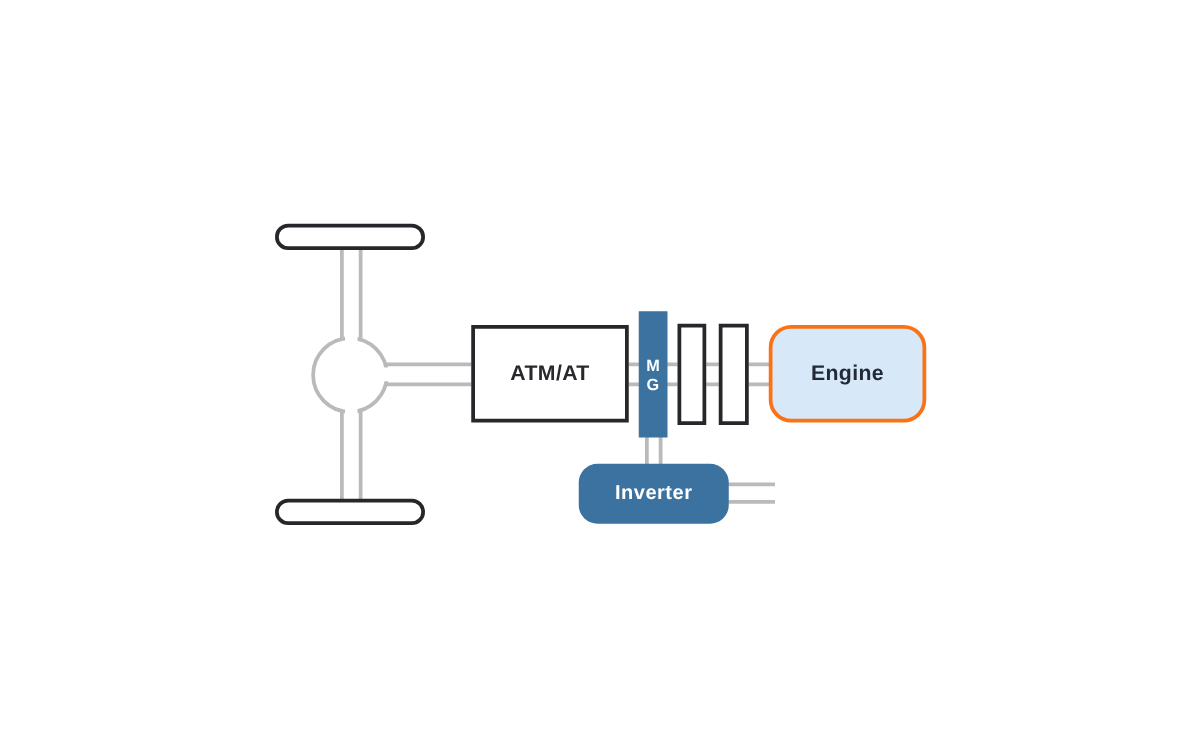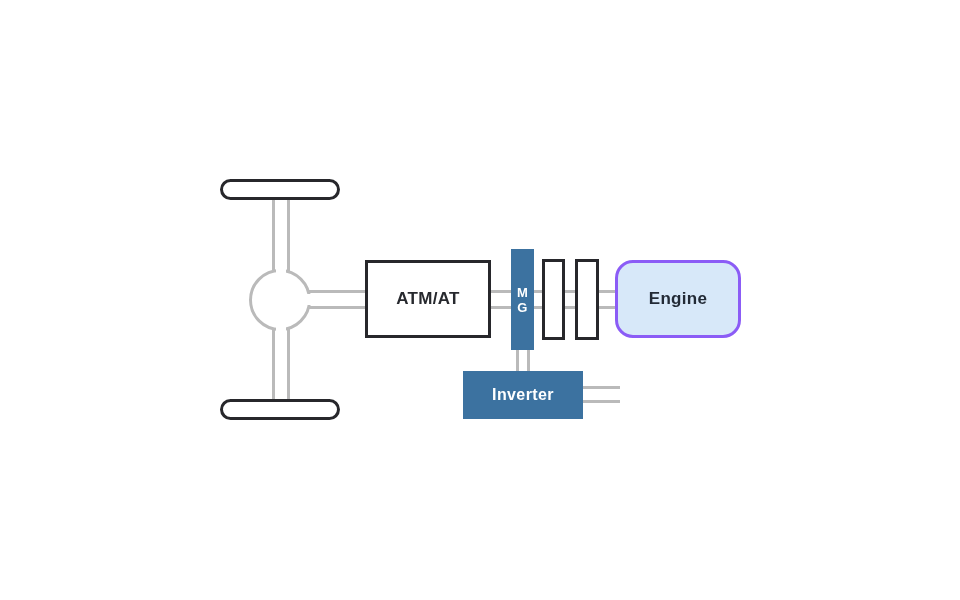--- a/index.html
+++ b/index.html
@@ -31,45 +31,45 @@
     border:3.2px solid var(--outline-dark,#27272b);border-radius:10.5px;
   }
   #wheel-front{top:179px;}
   #wheel-rear{top:399px;}
   
   .block{
     z-index:4;display:flex;align-items:center;justify-content:center;
     font-weight:700;letter-spacing:.3px;
   }
   #transmission-block{
-    left:365px;top:260px;width:126px;height:78px;background:#fff;
+    left:377px;top:260px;width:126px;height:78px;background:#fff;
     border:3px solid var(--outline-dark,#27272b);
     font-size:17px;color:#27292e;
   }
   #motor-generator-block{
     left:511px;top:249px;width:23px;height:101px;
     background:var(--accent-blue,#3c72a0);
     color:#fff;font-size:13px;line-height:15px;text-align:center;white-space:pre-line;
   }
   .clutch-plate{
     top:259px;width:23px;height:81px;background:#fff;
     border:3px solid var(--outline-dark,#27272b);z-index:4;
   }
   #clutch-plate-1{left:542px;}
   #clutch-plate-2{left:575px;width:24px;}
   #engine-block{
     left:615px;top:260px;width:126px;height:78px;
     background:var(--engine-fill,#d7e8f9);
-    border:3px solid #8b5cf6;border-radius:18px;
+    border:3px solid #f97316;border-radius:18px;
     font-size:17px;color:#222a36;
   }
   #inverter-block{
     left:463px;top:371px;width:120px;height:48px;
     background:var(--accent-blue,#3c72a0);
-    color:#fff;font-size:16px;letter-spacing:.4px;
+    color:#fff;font-size:16px;letter-spacing:.4px;border-radius:15px;
   }
   #battery-block{
     left:615px;top:371px;width:120px;height:48px;
     background:var(--battery-green,#a0c36e);
     border:2.5px solid #1c1c1c;
     color:#fff;font-size:16px;letter-spacing:.4px;
   }
 </style>
 </head>
 <body>

